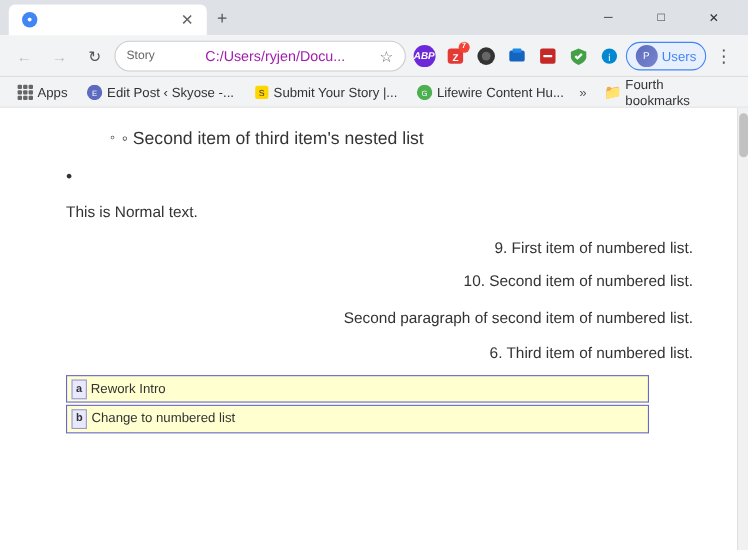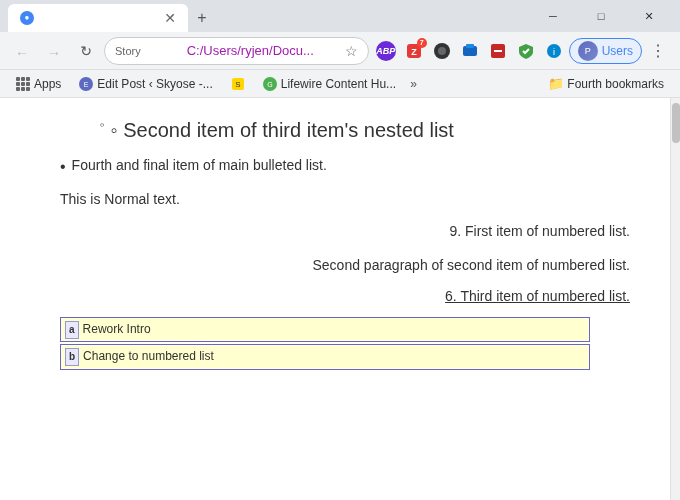--- a/index.html
+++ b/index.html
@@ -427,20 +427,21 @@
       <circle cx="7" cy="7" r="7" fill="#5c6bc0"></circle>
       <text x="7" y="10" text-anchor="middle" fill="white" font-size="7">E</text>
     </svg>
     <span>Edit Post ‹ Skyose -...</span>
   </div>
   <div class="bm-item">
     <svg width="14" height="14" viewBox="0 0 14 14">
       <rect x="1" y="1" width="12" height="12" rx="2" fill="#ffd600"></rect>
       <text x="7" y="10" text-anchor="middle" fill="#333" font-size="8">S</text>
     </svg>
+    <span>Submit Your Story |...</span>
   </div>
   <div class="bm-item">
     <svg width="14" height="14" viewBox="0 0 14 14">
       <circle cx="7" cy="7" r="7" fill="#4caf50"></circle>
       <text x="7" y="10" text-anchor="middle" fill="white" font-size="7">G</text>
     </svg>
     <span>Lifewire Content Hu...</span>
   </div>
   <span class="bm-more">»</span>
   <div style="flex:1"></div>
@@ -450,41 +451,43 @@
   </div>
 </div>
 
 <div class="page-area">
   <div class="page-content">
     <div class="content-section">
 
       <div class="indent-2">
         <div class="bullet-item">
           <span class="bullet-sym-dash">◦</span>
-          <span style="font-size:20px;">◦ Second item of third item's nested list</span>
+          <span style="font-size:16px;">◦ Second item of third item's nested list</span>
         </div>
       </div>
 
       <div class="bullet-item" style="margin-top:8px;">
         <span style="font-size:16px; margin-top:0px;">•</span>
-        <span>Fourth and final item of main bulleted list.</span>
       </div>
 
       <div class="normal-text">
         <span>This is Normal text.</span>
       </div>
 
       <div class="numbered-section">
         <div class="numbered-item">
           <span>9. First item of numbered list.</span>
         </div>
+        <div class="numbered-item" style="margin-top:8px;">
+          <span>10. Second item of numbered list.</span>
+        </div>
         <div class="second-para" style="margin-top:12px; margin-left:20px;">
           <span>Second paragraph of second item of numbered list.</span>
         </div>
-        <div class="numbered-item" style="margin-top:6px;text-decoration:underline;">
+        <div class="numbered-item" style="margin-top:6px;">
           <span>6. Third item of numbered list.</span>
         </div>
       </div>
 
       <div class="comments-section">
         <div class="comment-box">
           <span class="comment-marker">a</span>
           <span>Rework Intro</span>
         </div>
         <div class="comment-box">

